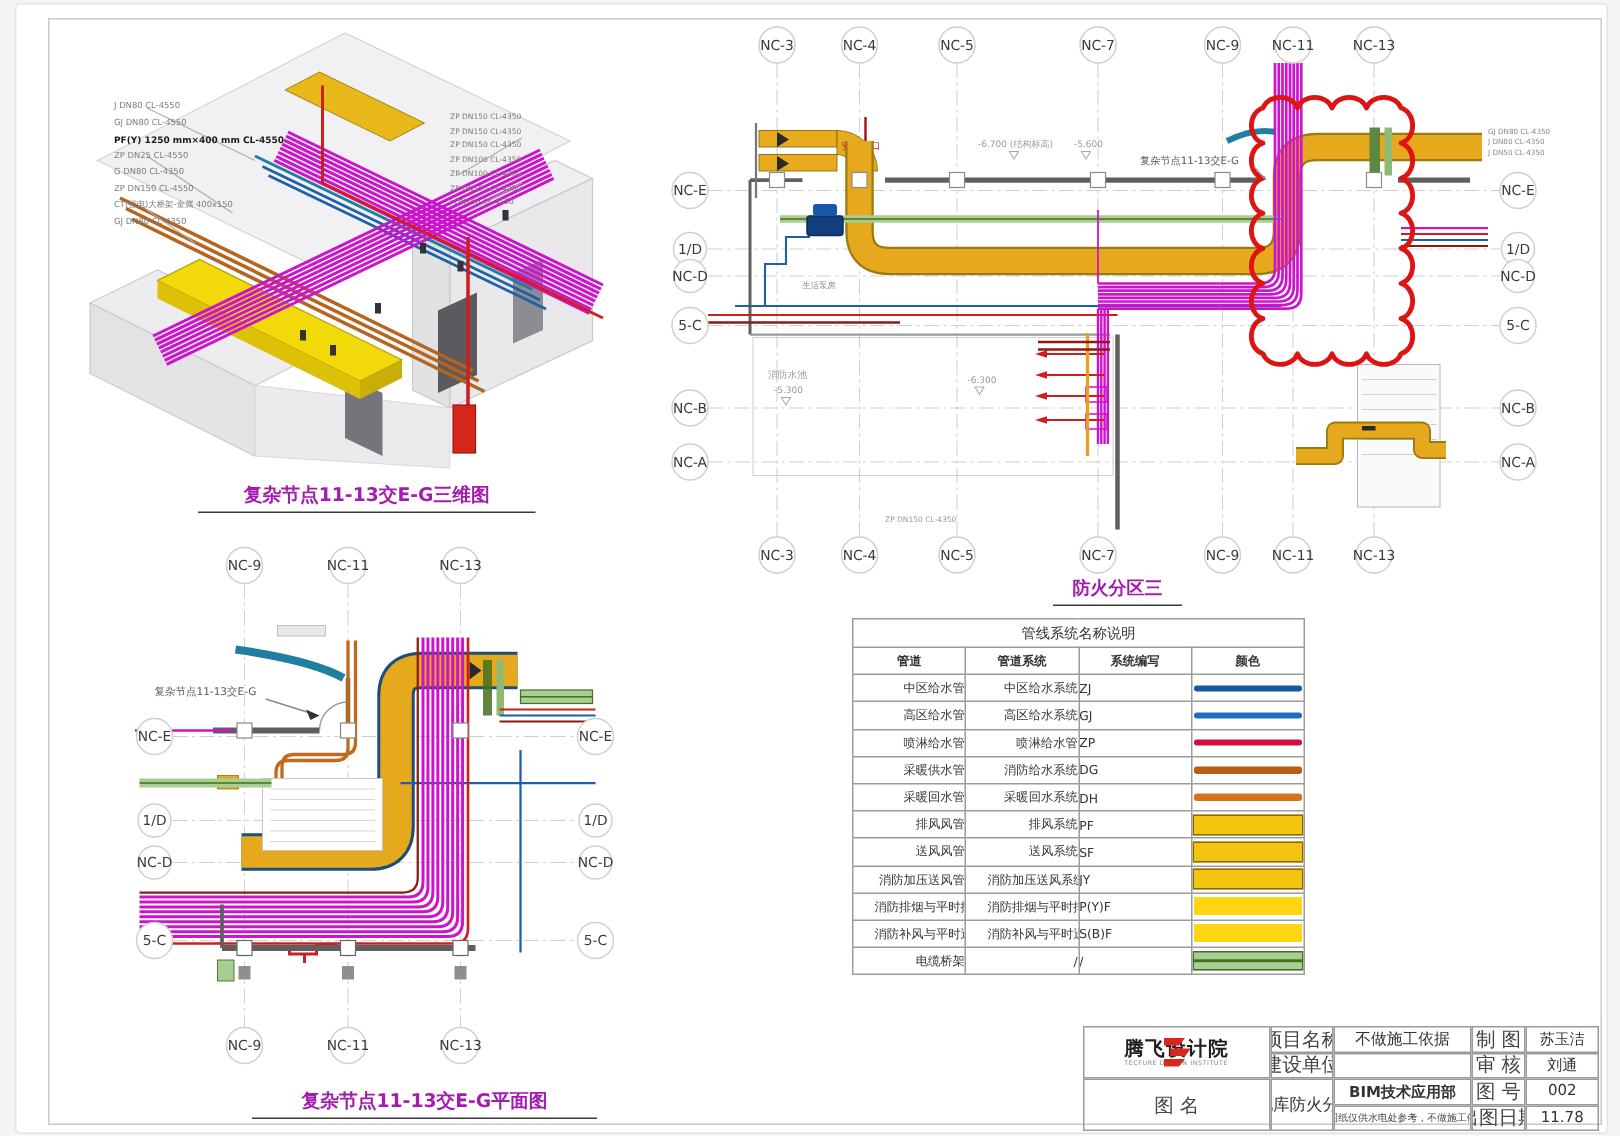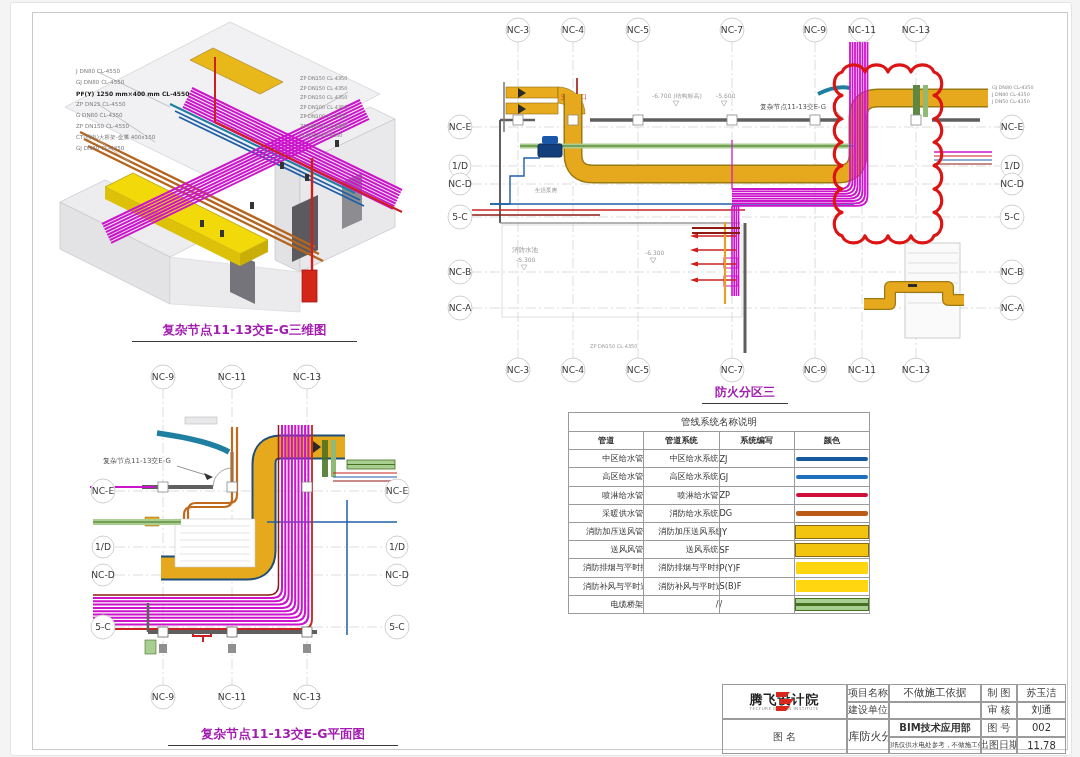--- a/index.html
+++ b/index.html
@@ -20,21 +20,21 @@
   .legend .hdr{text-align:center;padding:0;font-weight:bold;}
   .legend .c-code,.legend .c-color{text-align:left;padding:0;}
   .bar{width:72px;margin:0 auto;}
   .bar-line{height:4.5px;border-radius:2px;}
   .bar-duct{height:12px;}
   .bar-rect{height:12px;}
   .bar-tray{height:11px;}
   
   .tblock{position:absolute;left:722px;top:684px;width:344px;height:70px;display:grid;grid-template-columns:125px 42px 92px 36px 49px;grid-template-rows:repeat(4,17.5px);color:#333;}
   .tb-cell{border:0.7px solid #9b9b9b;display:flex;align-items:center;justify-content:center;overflow:hidden;white-space:nowrap;}
-  .tb-label{font-size:10px;color:#444;}
+  .tb-label{font-size:13px;color:#444;}
   .tb-logo{grid-row:1 / span 2;flex-direction:row;gap:4px;}
   .logo-name{font-size:13px;font-weight:bold;color:#1f1f1f;letter-spacing:1px;line-height:13px;}
   .logo-en{font-size:4.2px;color:#8a8a8a;letter-spacing:.4px;}
   .tb-dept{font-size:10px;font-weight:600;}
   .tb-note{font-size:6.6px;color:#444;}
   .tb-proj{font-size:10.5px;}
   .tb-drawing{grid-row:3 / span 2;font-size:11px;}
   .tb-dlabel{grid-row:3 / span 2;}
   .tb-val{font-size:10px;}
 </style>
@@ -595,31 +595,47 @@
       </tr>
   <tr>
         <td>采暖供水管</td>
         <td>消防给水系统</td>
         <td class="c-code">DG</td>
         <td class="c-color">
           <div class="bar bar-line" style="background: rgb(188, 90, 23);"></div>
         </td>
       </tr>
   <tr>
+        <td>采暖回水管</td>
+        <td>采暖回水系统</td>
+        <td class="c-code">DH</td>
+        <td class="c-color">
+          <div class="bar bar-line" style="background: rgb(211, 115, 28);"></div>
+        </td>
+      </tr>
+  <tr>
+        <td>排风风管</td>
+        <td>排风系统</td>
+        <td class="c-code">PF</td>
+        <td class="c-color">
+          <div class="bar bar-duct" style="background: rgb(242, 196, 15); border: 1px solid rgb(138, 106, 20);"></div>
+        </td>
+      </tr>
+  <tr>
+        <td>送风风管</td>
+        <td>送风系统</td>
+        <td class="c-code">SF</td>
+        <td class="c-color">
+          <div class="bar bar-duct" style="background: rgb(242, 196, 15); border: 1px solid rgb(138, 106, 20);"></div>
+        </td>
+      </tr>
+  <tr>
         <td>消防加压送风管</td>
         <td>消防加压送风系统</td>
         <td class="c-code">JY</td>
-        <td class="c-color">
-          <div class="bar bar-duct" style="background: rgb(242, 196, 15); border: 1px solid rgb(138, 106, 20);"></div>
-        </td>
-      </tr>
-  <tr>
-        <td>送风风管</td>
-        <td>送风系统</td>
-        <td class="c-code">SF</td>
         <td class="c-color">
           <div class="bar bar-duct" style="background: rgb(242, 196, 15); border: 1px solid rgb(138, 106, 20);"></div>
         </td>
       </tr>
   <tr>
         <td>消防排烟与平时排风合用风管</td>
         <td>消防排烟与平时排风合用系统</td>
         <td class="c-code">P(Y)F</td>
         <td class="c-color">
           <div class="bar bar-rect" style="background: rgb(255, 214, 15);"></div>

